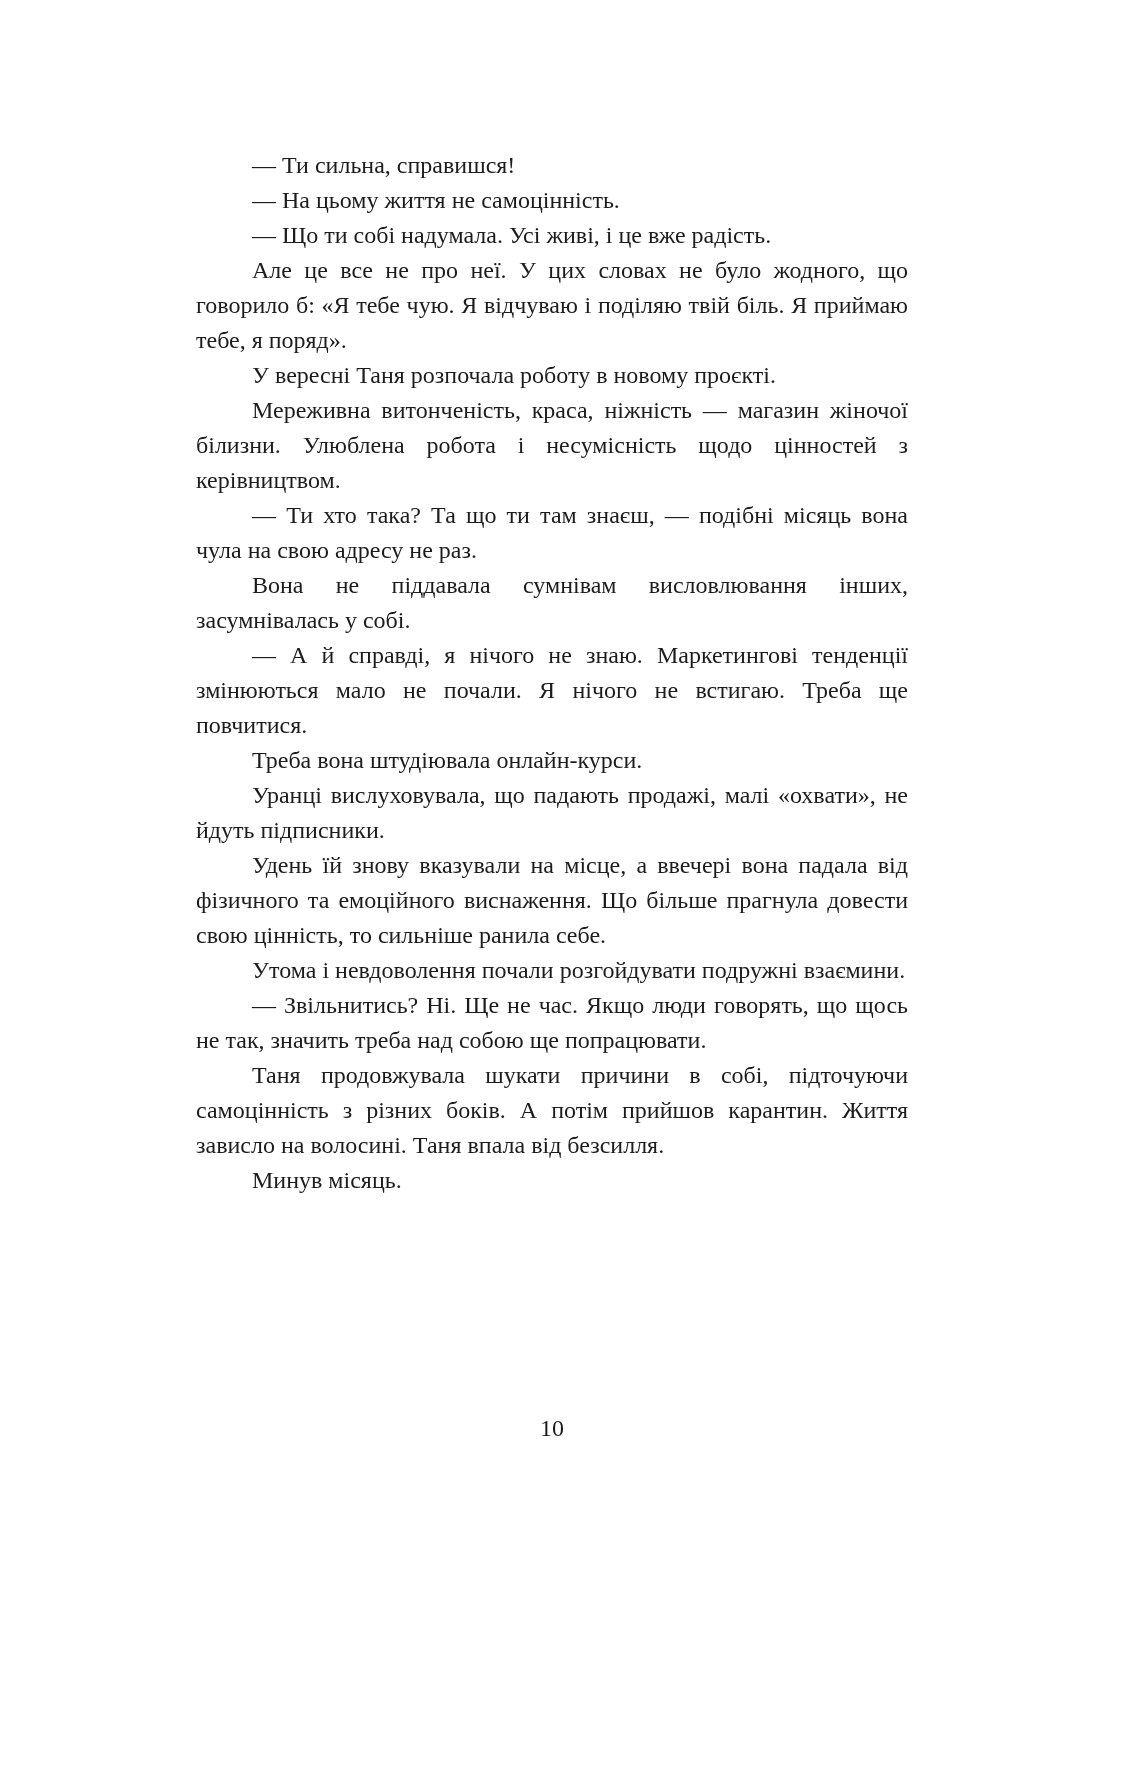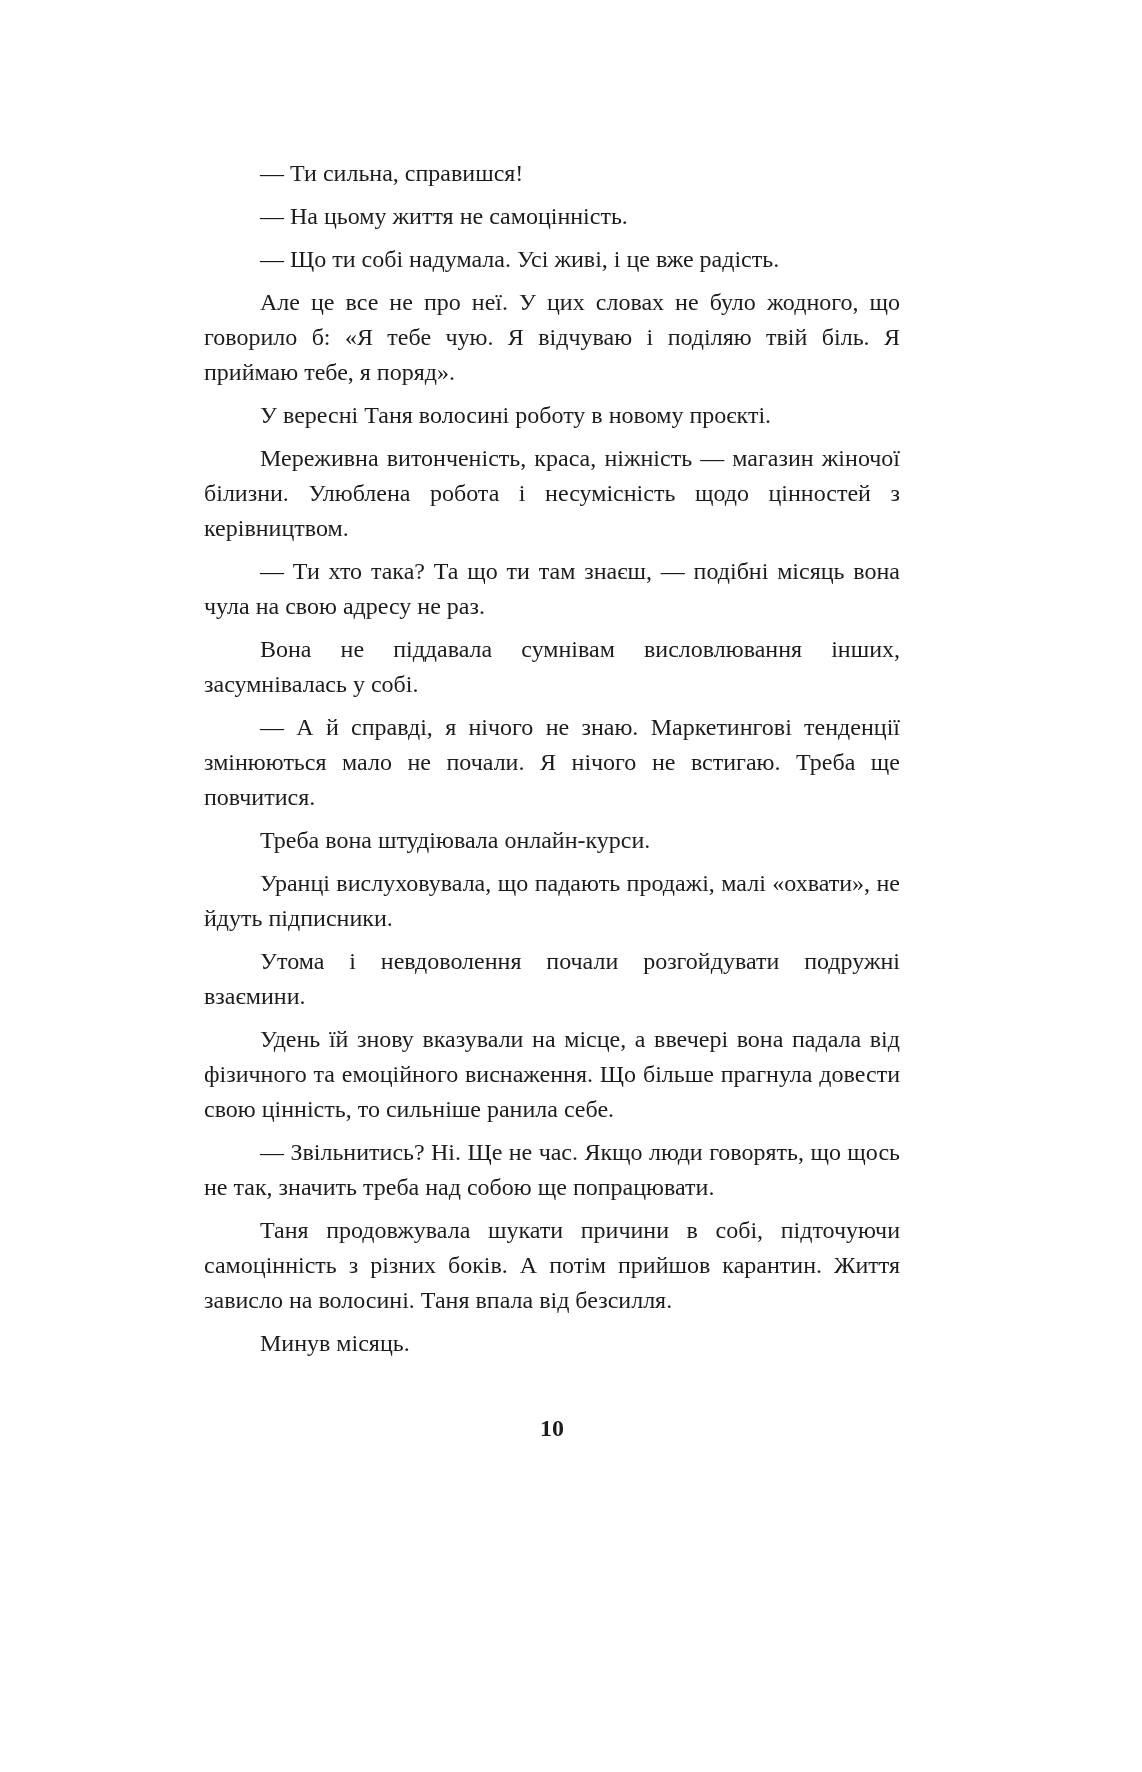--- a/index.html
+++ b/index.html
@@ -19,51 +19,51 @@
   .text-block {
     position: absolute;
     left: 196px;
     top: 148px;
     width: 712px;
     font-size: 24px;
     line-height: 35px;
     text-align: justify;
   }
   .text-block p {
-    margin: 8px;
+    margin: 0;
     padding: 0;
     text-indent: 56px;
   }
   .page-number {
     position: absolute;
     left: 196px;
     top: 1415px;
     width: 712px;
     text-align: center;
     font-size: 24px;
-    font-weight: bold;
+    font-weight: normal;
     color: #1c1c1c;
   }
 </style>
 </head>
 <body>
 
 <div class="book-page">
   <div class="text-block">
     <p>— Ти сильна, справишся!</p>
     <p>— На цьому життя не самоцінність.</p>
     <p>— Що ти собі надумала. Усі живі, і це вже радість.</p>
     <p>Але це все не про неї. У цих словах не було жодного, що говорило б: «Я тебе чую. Я відчуваю і поділяю твій біль. Я приймаю тебе, я поряд».</p>
-    <p>У вересні Таня волосині роботу в новому проєкті.</p>
+    <p>У вересні Таня розпочала роботу в новому проєкті.</p>
     <p>Мереживна витонченість, краса, ніжність — магазин жіночої білизни. Улюблена робота і несумісність щодо цінностей з керівництвом.</p>
     <p>— Ти хто така? Та що ти там знаєш, — подібні місяць вона чула на свою адресу не раз.</p>
     <p>Вона не піддавала сумнівам висловлювання інших, засумнівалась у собі.</p>
     <p>— А й справді, я нічого не знаю. Маркетингові тенденції змінюються мало не почали. Я нічого не встигаю. Треба ще повчитися.</p>
     <p>Треба вона штудіювала онлайн-курси.</p>
     <p>Уранці вислуховувала, що падають продажі, малі «охвати», не йдуть підписники.</p>
+    <p>Удень їй знову вказували на місце, а ввечері вона падала від фізичного та емоційного виснаження. Що більше прагнула довести свою цінність, то сильніше ранила себе.</p>
     <p>Утома і невдоволення почали розгойдувати подружні взаємини.</p>
-    <p>Удень їй знову вказували на місце, а ввечері вона падала від фізичного та емоційного виснаження. Що більше прагнула довести свою цінність, то сильніше ранила себе.</p>
     <p>— Звільнитись? Ні. Ще не час. Якщо люди говорять, що щось не так, значить треба над собою ще попрацювати.</p>
     <p>Таня продовжувала шукати причини в собі, підточуючи самоцінність з різних боків. А потім прийшов карантин. Життя зависло на волосині. Таня впала від безсилля.</p>
     <p>Минув місяць.</p>
   </div>
   <div class="page-number">10</div>
 </div>
 
 </body></html>

